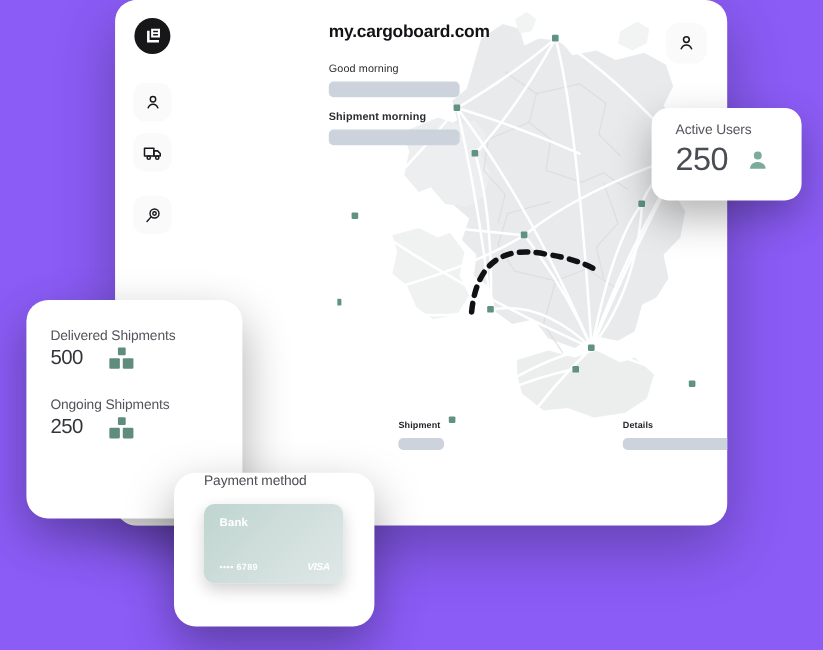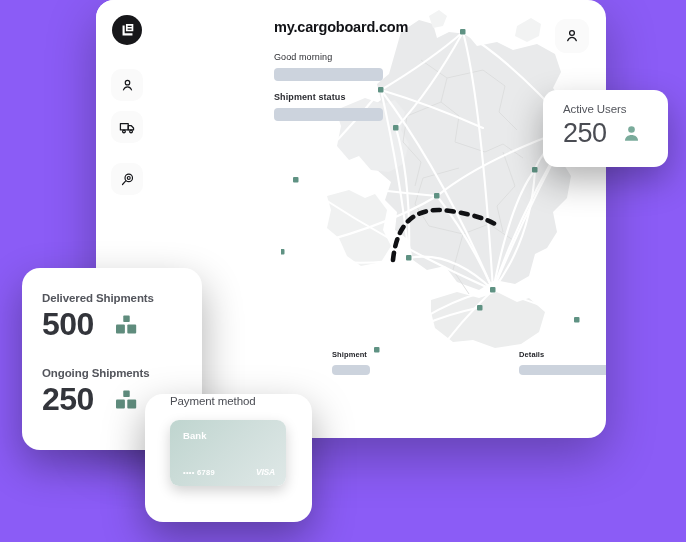--- a/index.html
+++ b/index.html
@@ -112,30 +112,29 @@
   }
   .card-active .row {
     display: flex; align-items: center; gap: 15px; margin-top: 3px;
   }
   .card-active .v {
     font-size: 27px; color: #4a4c53; letter-spacing: -0.5px;
   }
 
   
   .card-ship {
-    position: absolute; left: 22px; top: 268px;
+    position: absolute; left: 22px; top: 250px;
     width: 180px; height: 182px;
     background: #ffffff; border-radius: 18px;
     box-shadow: 0 16px 40px rgba(0,0,0,0.32);
     padding: 24px 0 0 20px;
-    font-weight: bold;
   }
   .stat-t { font-size: 11.5px; color: #53555c; letter-spacing: -0.1px; }
   .stat-row { display: flex; align-items: center; gap: 22px; margin-top: 2px; }
-  .stat-v { font-size: 32px; color: #33353b; letter-spacing: -0.5px; }
+  .stat-v { font-size: 17px; color: #33353b; letter-spacing: -0.5px; }
   .stat-gap { height: 24px; }
 
   
   .card-pay {
     position: absolute; left: 145px; top: 394px;
     width: 167px; height: 128px;
     background: #ffffff; border-radius: 18px;
     box-shadow: 0 16px 40px rgba(0,0,0,0.34);
     padding: 1px 0 0 25px;
   }
@@ -289,21 +288,21 @@
         <path d="M5.5 19c1.4-3.3 4-4.8 6.5-4.8S17.1 15.7 18.5 19"></path>
       </svg>
     </div>
 
     <div class="field" id="field-greeting">
       <span class="field-label">Good morning</span>
       <div class="bar"></div>
     </div>
 
     <div class="field" id="field-status">
-      <span class="field-label bold">Shipment status</span>
+      <span class="field-label bold">Shipment morning</span>
       <div class="bar"></div>
     </div>
 
     <div class="table-head" id="col-shipment">
       <div class="col-label">Shipment</div>
       <div class="col-bar"></div>
     </div>
     <div class="table-head" id="col-details">
       <div class="col-label">Details</div>
       <div class="col-bar"></div>

